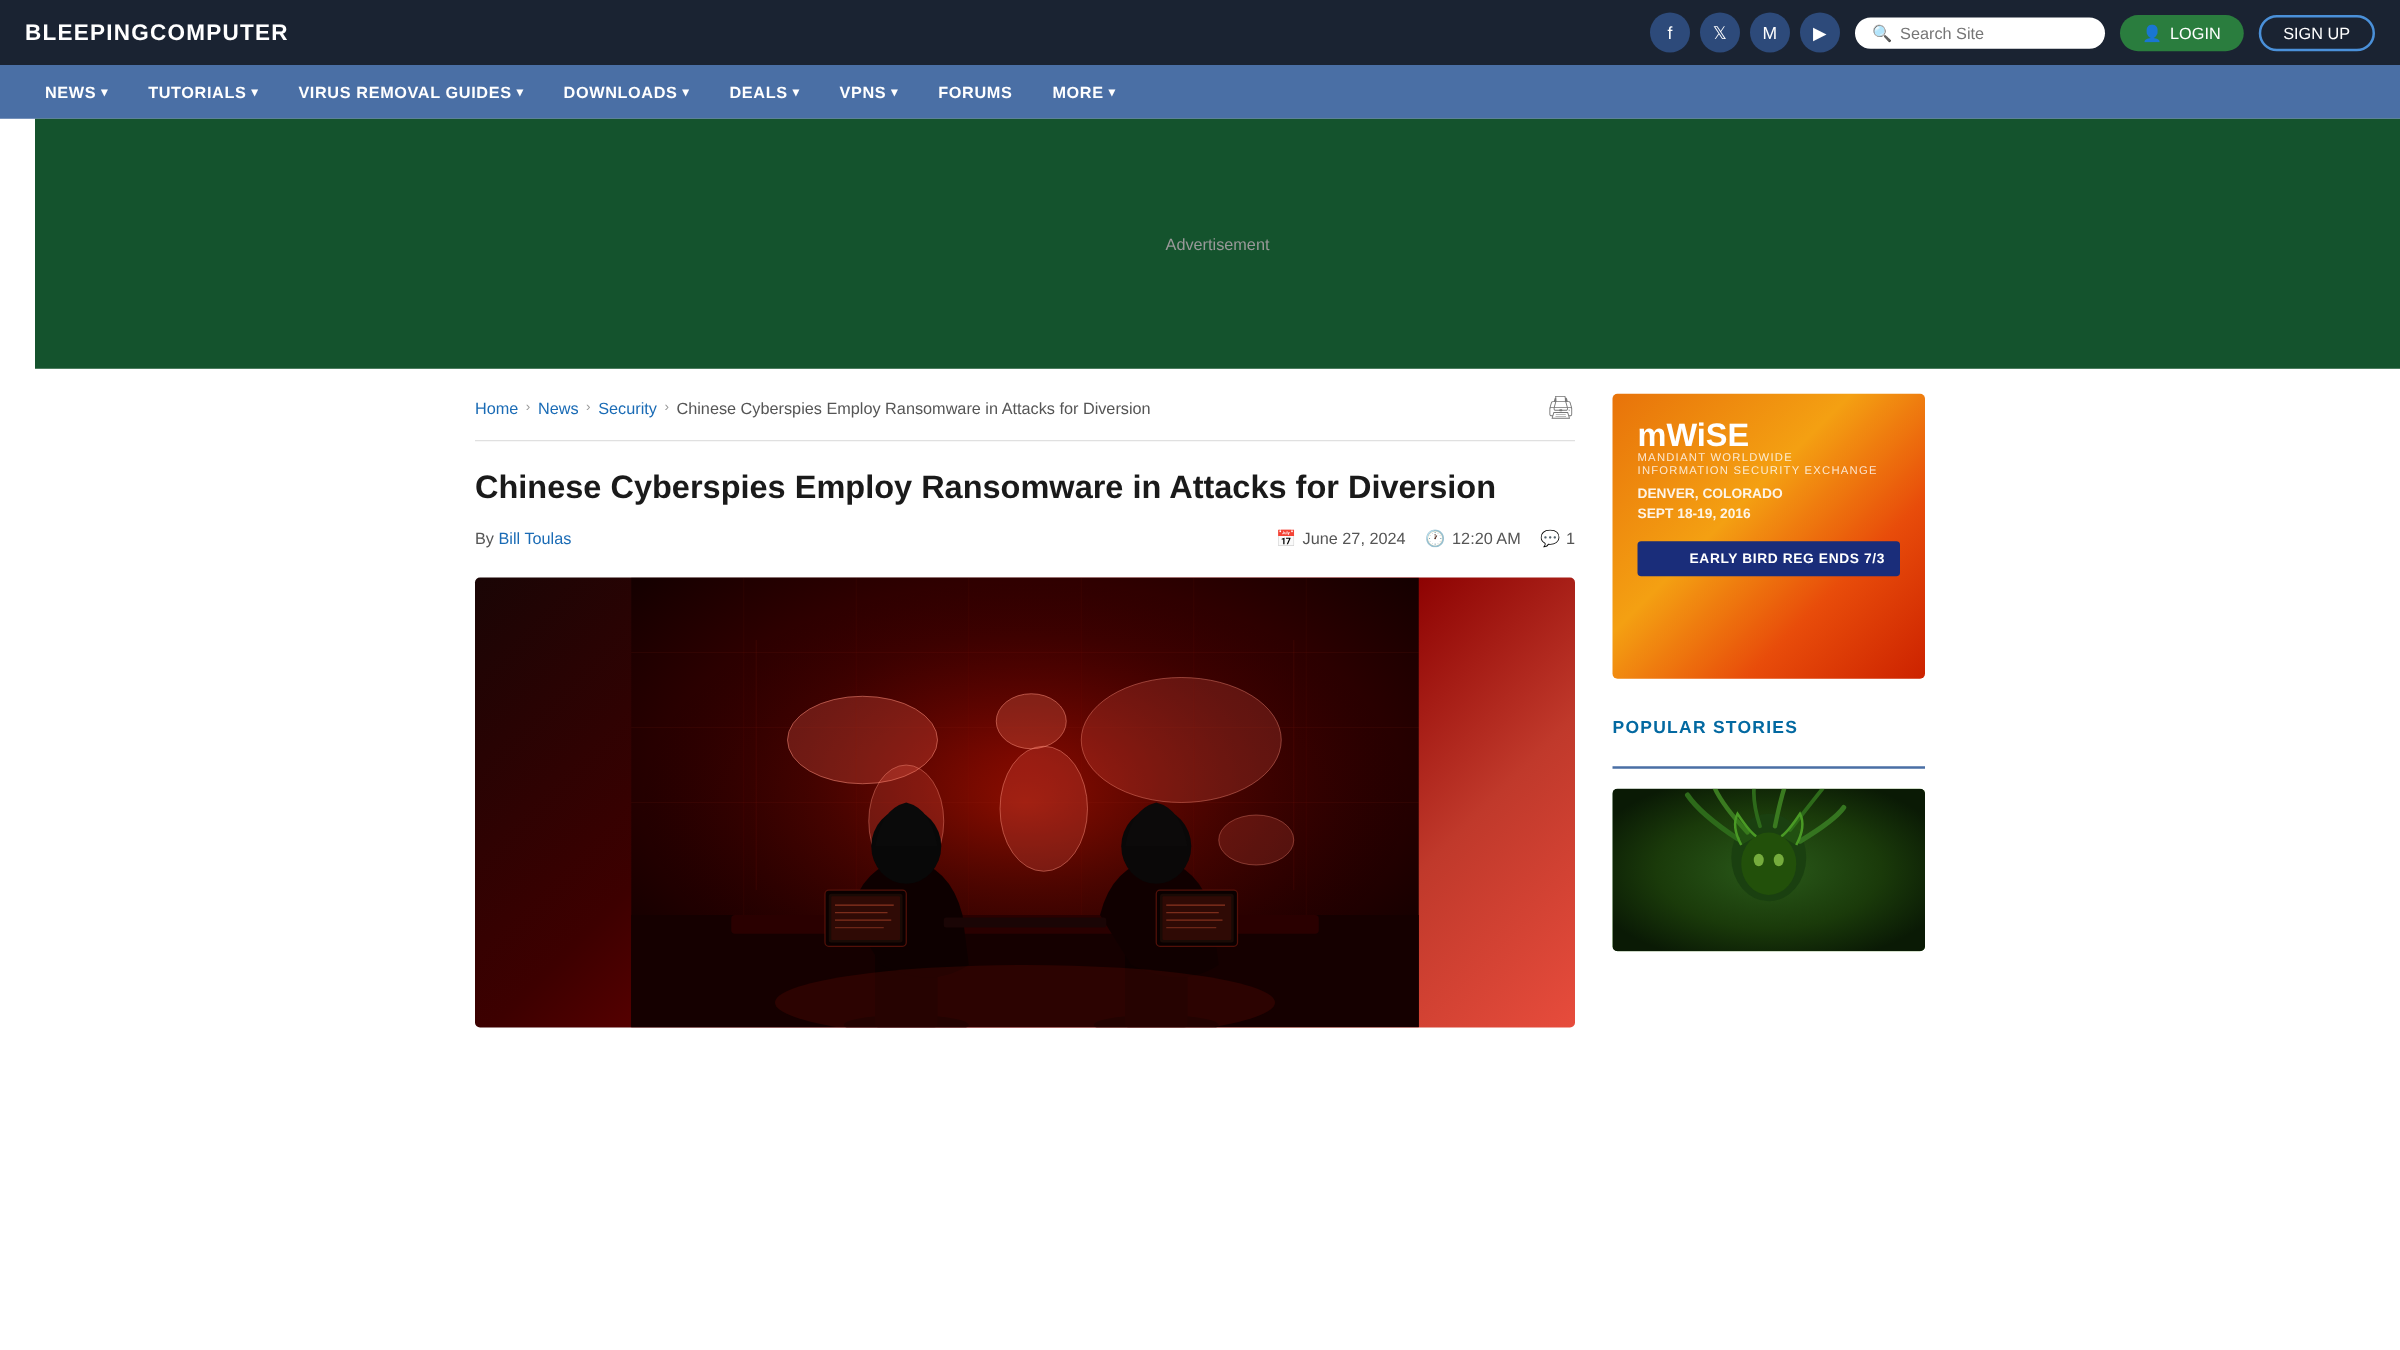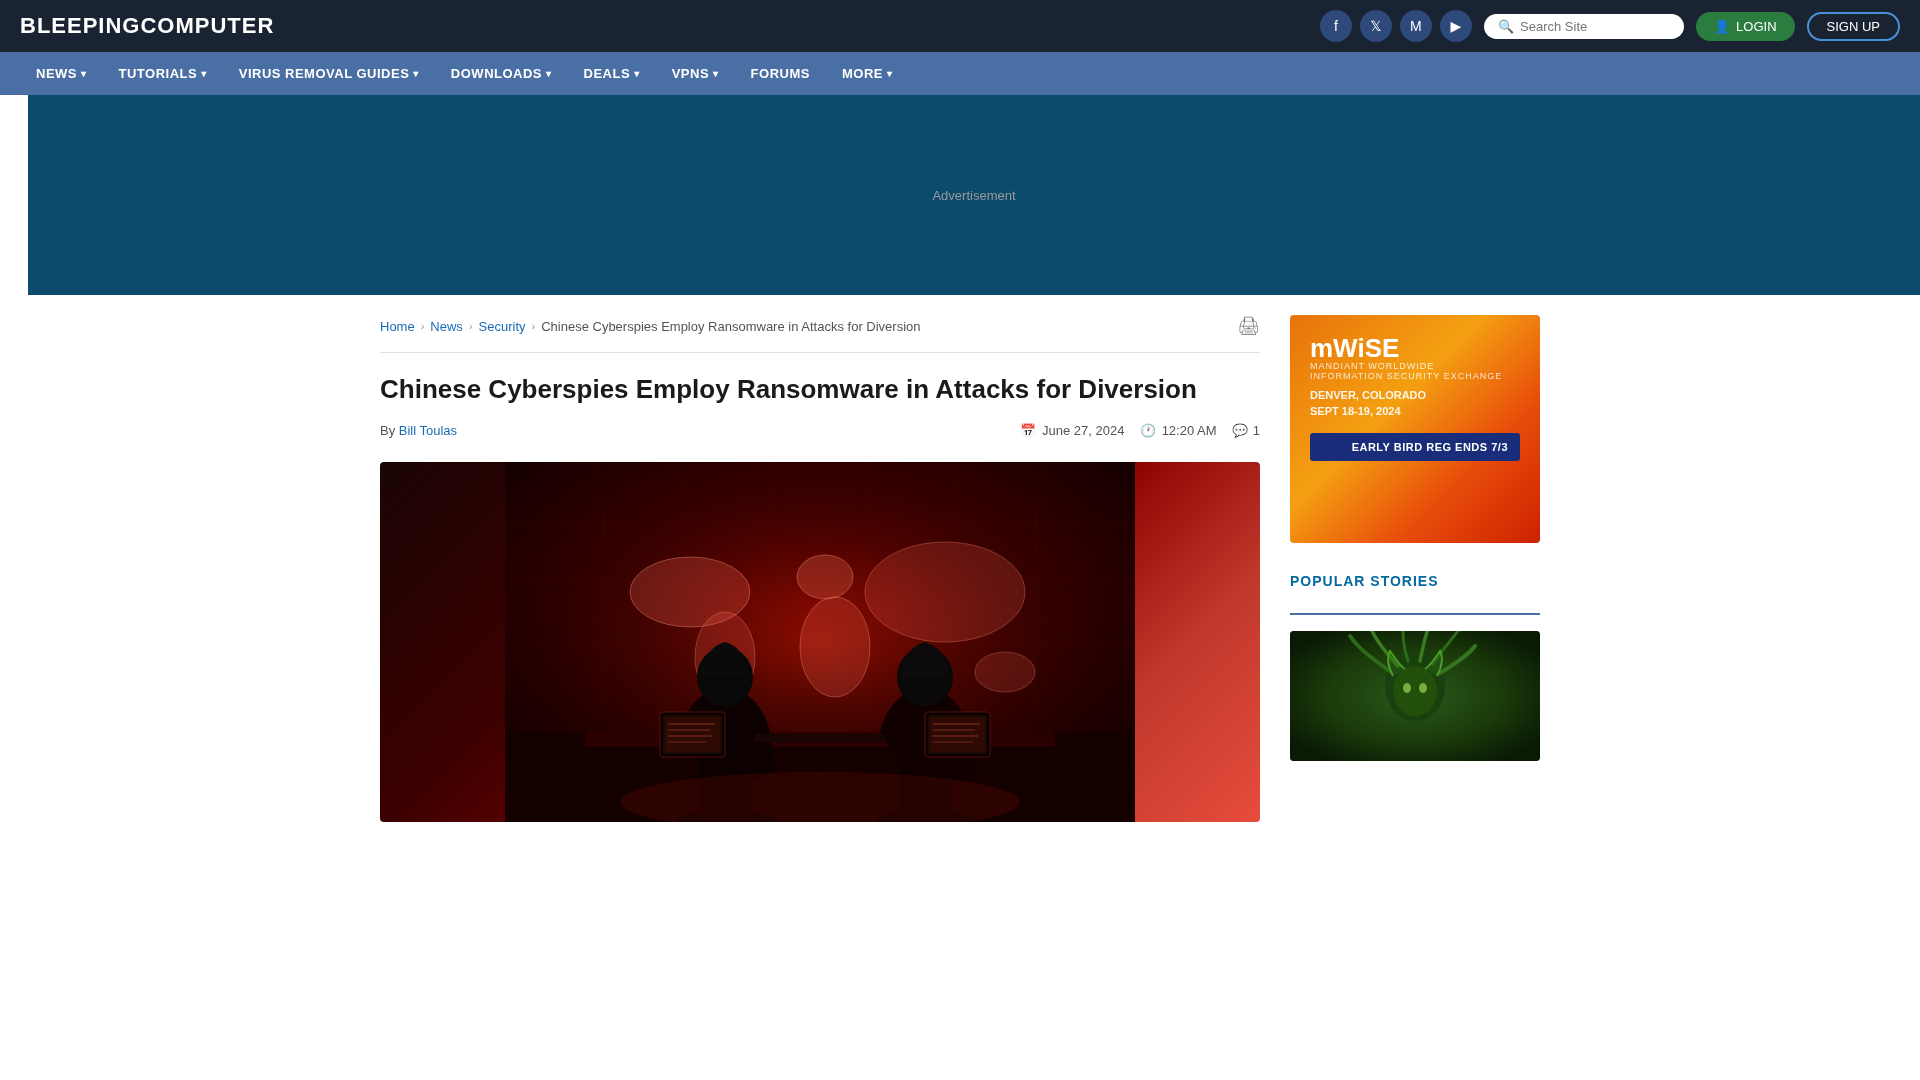--- a/index.html
+++ b/index.html
@@ -8,21 +8,21 @@
     
     .site-header {
       background: #1a2332;
       padding: 10px 20px;
       display: flex;
       align-items: center;
       justify-content: space-between;
     }
     .site-logo {
       color: #fff;
-      font-size: 22px;
+      font-size: 18px;
       letter-spacing: 1px;
       text-decoration: none;
     }
     .site-logo span { font-weight: 900; }
     .header-right {
       display: flex;
       align-items: center;
       gap: 12px;
     }
     .social-icons {
@@ -100,21 +100,21 @@
       align-items: center;
       gap: 4px;
       white-space: nowrap;
       text-transform: uppercase;
       letter-spacing: 0.5px;
     }
     .nav-item .caret { font-size: 10px; }
 
     
     .ad-banner {
-      background: #0c4a6e;
+      background: #14532d;
       height: 200px;
       display: flex;
       align-items: center;
       justify-content: center;
       color: #999;
       font-size: 13px;
       margin-left: 28px;
     }
 
     
@@ -482,21 +482,21 @@
   <aside class="sidebar">
 
     <div class="sidebar-ad">
       <div class="ad-logo-area">
         <div class="ad-logo-text">mWiSE</div>
         <div class="ad-logo-sub">MANDIANT WORLDWIDE<br>INFORMATION SECURITY EXCHANGE</div>
       </div>
       <div style="display:flex; justify-content:space-between; align-items:flex-start;">
         <div>
           <div class="ad-location">DENVER, COLORADO</div>
-          <div class="ad-location">SEPT 18-19, 2024</div>
+          <div class="ad-location">SEPT 18-19, 2016</div>
         </div>
       </div>
       <div class="ad-cta">EARLY BIRD REG ENDS 7/3</div>
     </div>
 
     <div class="popular-stories">
       <div class="popular-stories-title">POPULAR STORIES</div>
       <div class="popular-story-image">
         <svg width="100%" height="130" viewBox="0 0 250 130" xmlns="http://www.w3.org/2000/svg">
           <defs>

